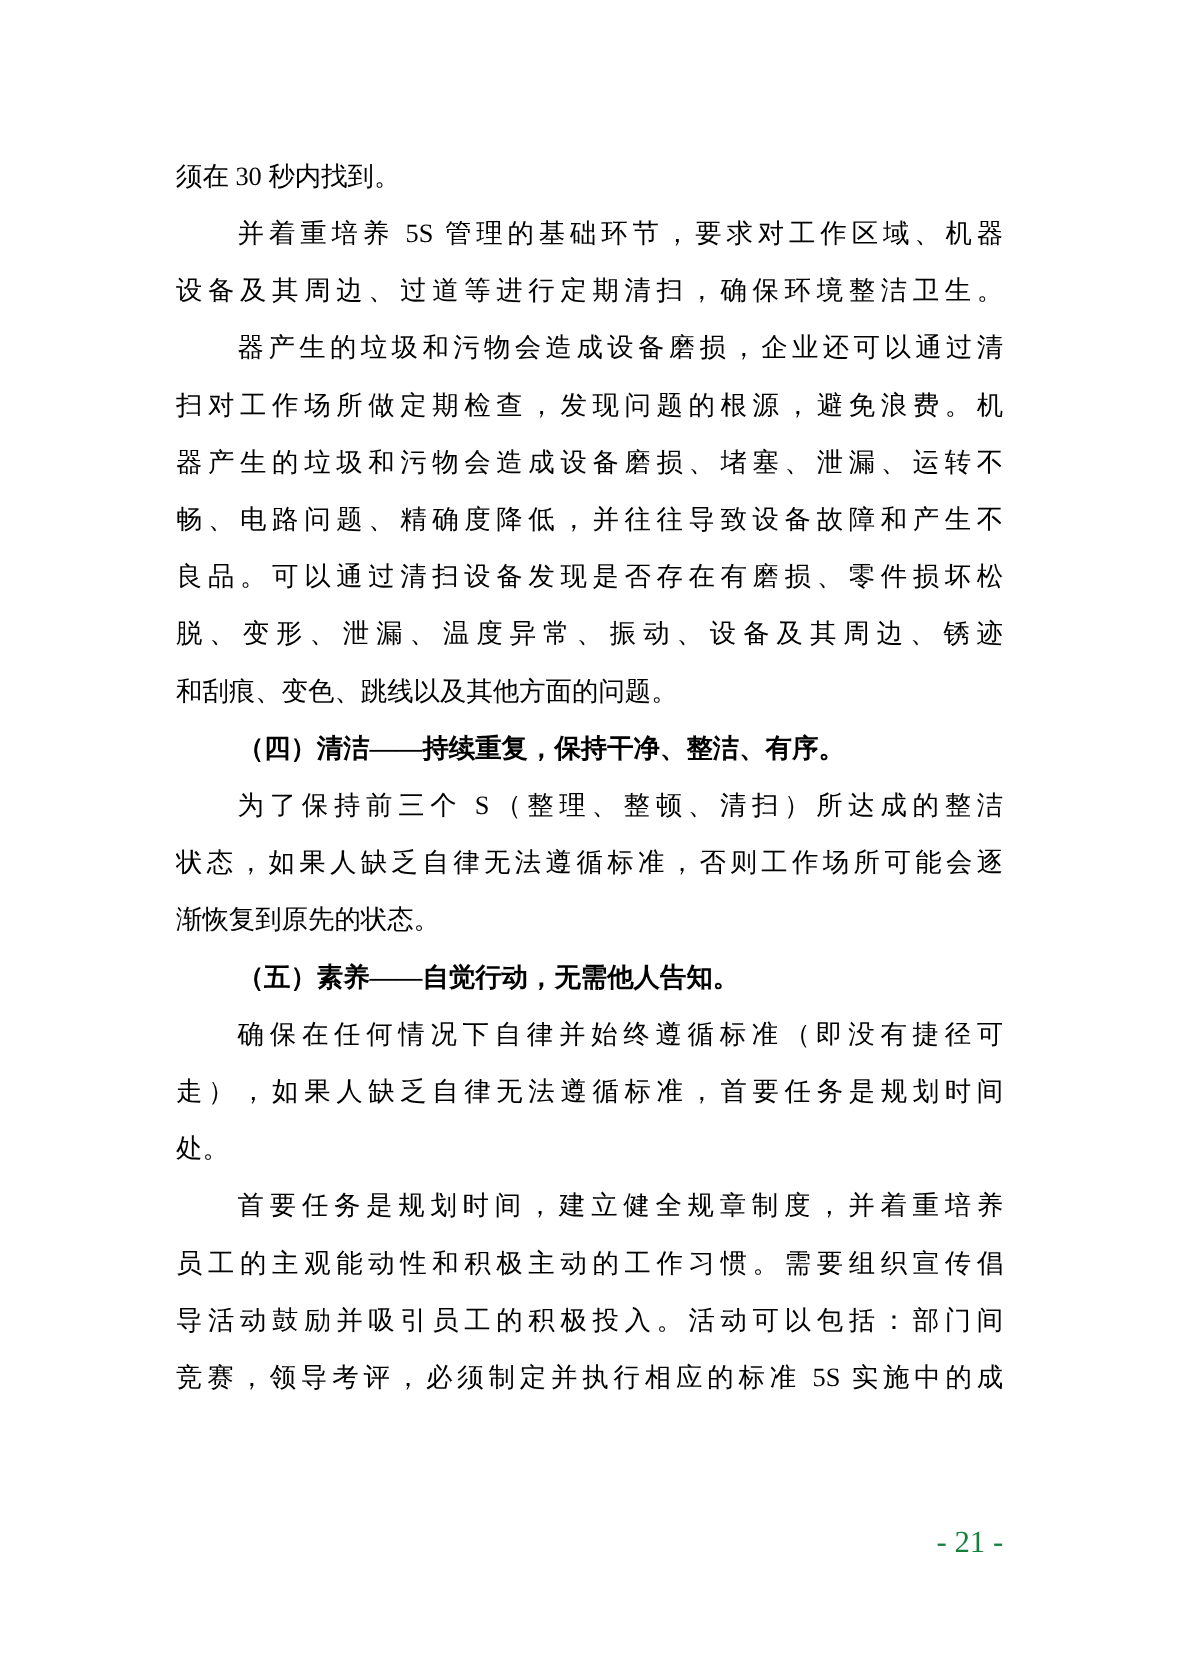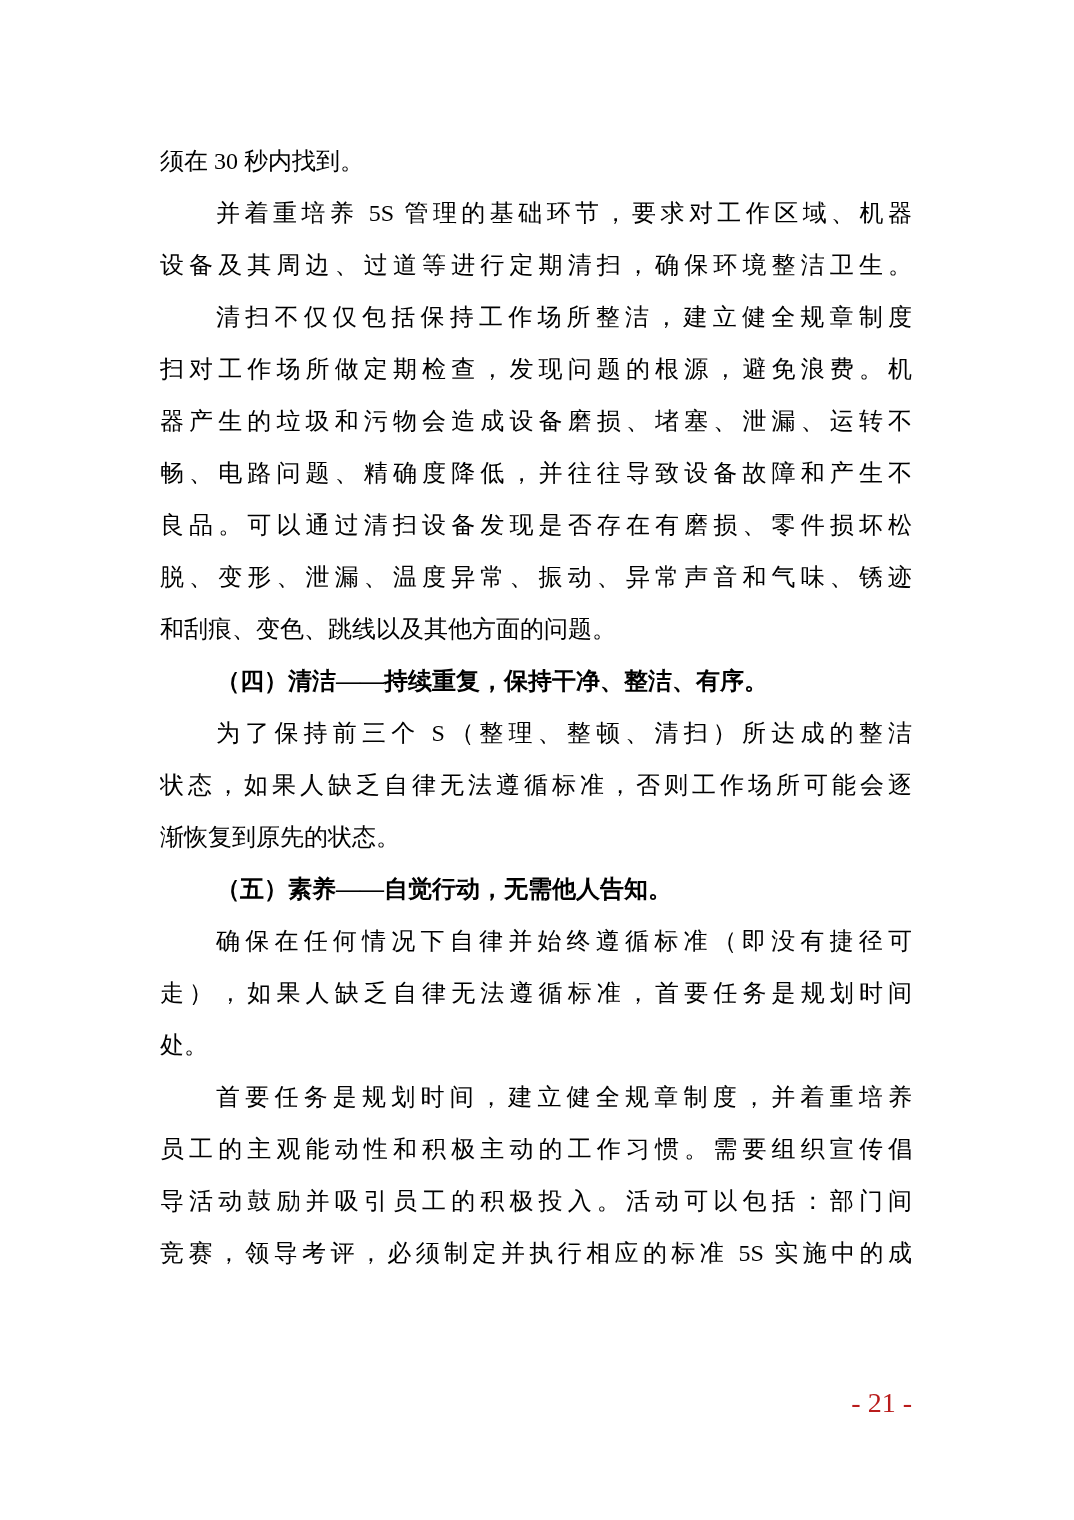--- a/index.html
+++ b/index.html
@@ -46,42 +46,42 @@
   }
   .heading .line {
     font-weight: 700;
   }
   .footer {
     position: absolute;
     top: 1388px;
     right: 162px;
     font-size: 28px;
     line-height: 30px;
-    color: #b91c1c;
+    color: #15803d;
   }
 </style>
 </head>
 <body>
 
 <div class="page">
   <div class="content">
       <div class="para body">
         <div class="line">须在 30 秒内找到。</div>
       </div>
       <div class="para body">
         <div class="line indent stretch">并着重培养 5S 管理的基础环节，要求对工作区域、机器</div>
         <div class="line stretch">设备及其周边、过道等进行定期清扫，确保环境整洁卫生。</div>
       </div>
       <div class="para body">
-        <div class="line indent stretch">清扫不仅仅包括保持工作场所整洁，建立健全规章制度</div>
+        <div class="line indent stretch">器产生的垃圾和污物会造成设备磨损，企业还可以通过清</div>
         <div class="line stretch">扫对工作场所做定期检查，发现问题的根源，避免浪费。机</div>
         <div class="line stretch">器产生的垃圾和污物会造成设备磨损、堵塞、泄漏、运转不</div>
         <div class="line stretch">畅、电路问题、精确度降低，并往往导致设备故障和产生不</div>
         <div class="line stretch">良品。可以通过清扫设备发现是否存在有磨损、零件损坏松</div>
-        <div class="line stretch">脱、变形、泄漏、温度异常、振动、异常声音和气味、锈迹</div>
+        <div class="line stretch">脱、变形、泄漏、温度异常、振动、设备及其周边、锈迹</div>
         <div class="line">和刮痕、变色、跳线以及其他方面的问题。</div>
       </div>
       <div class="para heading">
         <div class="line indent">（四）清洁——持续重复，保持干净、整洁、有序。</div>
       </div>
       <div class="para body">
         <div class="line indent stretch">为了保持前三个 S（整理、整顿、清扫）所达成的整洁</div>
         <div class="line stretch">状态，如果人缺乏自律无法遵循标准，否则工作场所可能会逐</div>
         <div class="line">渐恢复到原先的状态。</div>
       </div>

